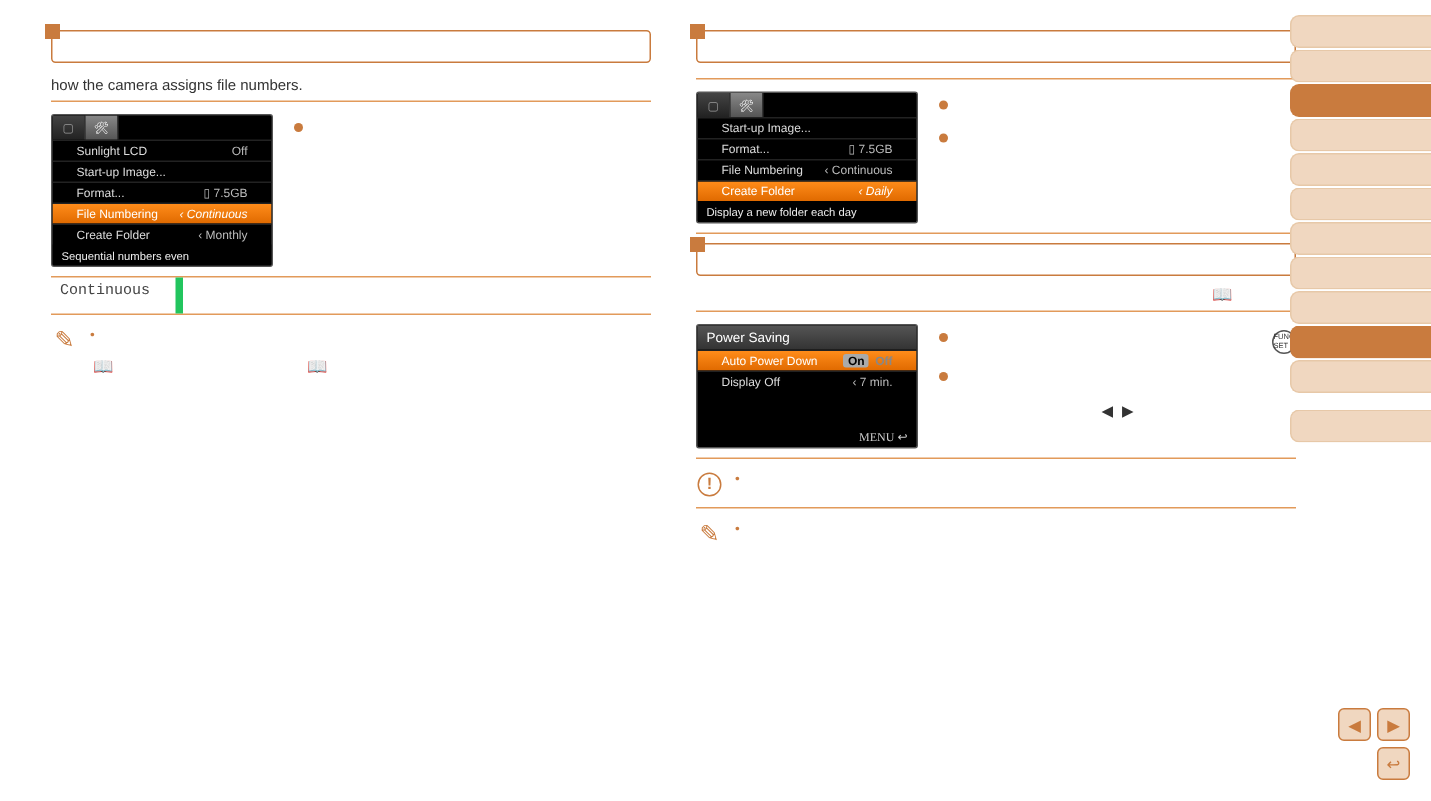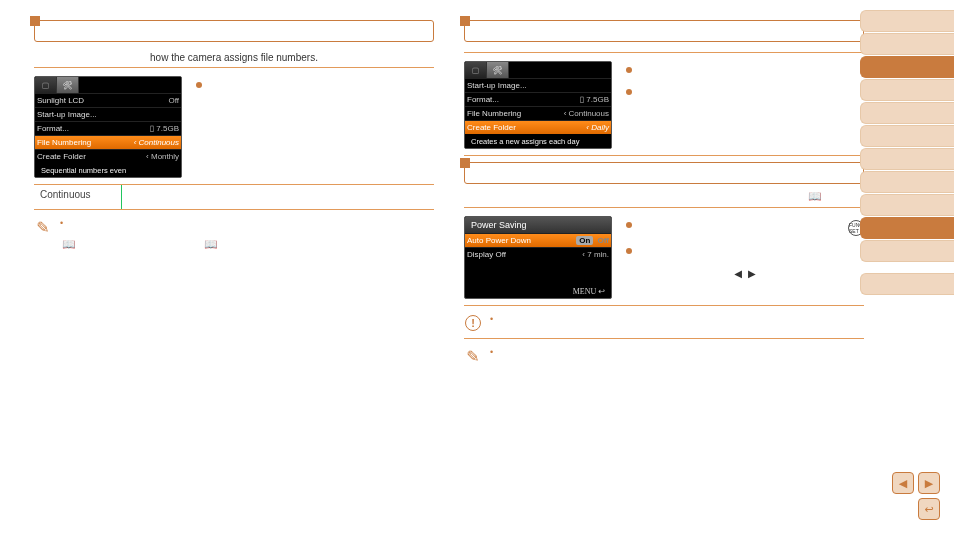--- a/index.html
+++ b/index.html
@@ -35,21 +35,20 @@
     width: 10px;
     height: 10px;
     background: #c97b3e;
   }
   .section-header.short { margin-bottom: 6px; }
   .intro-text {
     font-size: 10px;
     color: #333;
     margin-bottom: 4px;
     padding-left: 0;
-    text-align: center;
   }
   .hr-orange {
     border: none;
     border-top: 1px solid #e29a5a;
     margin: 4px 0 8px 0;
   }
   .lcd-block { display: flex; gap: 14px; margin-bottom: 6px; }
 
   
   .lcd {
@@ -71,21 +70,21 @@
   .lcd-tab {
     width: 22px; height: 16px;
     display: flex; align-items: center; justify-content: center;
     color: #999;
     border-right: 1px solid #333;
     background: linear-gradient(#444,#222);
   }
   .lcd-tab.active { background: linear-gradient(#888,#555); color:#fff; }
   .lcd-row {
     display: flex; justify-content: space-between;
-    padding: 1px 2px;
+    padding: 1px 16px;
     border-top: 1px solid #222;
     height: 14px; align-items: center;
   }
   .lcd-row.sel {
     background: linear-gradient(#ff8c1a,#e06a00);
     color: #fff;
   }
   .lcd-row.sel .muted { color:#fff;font-style:italic; }
   .muted { color: #bbb; }
   .lcd-hint {
@@ -127,23 +126,24 @@
   
   .def-block { margin-top:4px; }
   .def-row {
     display:flex;
     border-top:1px solid #e29a5a;
     min-height:26px;
   }
   .def-row:last-child { border-bottom:1px solid #e29a5a; }
   .def-key {
     width: 88px;
-    border-right:1px solid #22c55e;
+    border-right:5px solid #22c55e;
     padding:4px 6px;
     color:#444;
+    font-family:Liberation Mono, monospace;
   }
   .def-val { flex:1; padding:4px 6px; }
 
   .note-block {
     display:flex; gap:8px; align-items:flex-start;
     margin-top:8px;
   }
   .note-icon {
     width:18px; height:18px;
     display:flex; align-items:center; justify-content:center;
@@ -299,21 +299,21 @@
             </div>
             <div class="lcd-row">
               <span>File Numbering</span>
               <span class="muted">‹ Continuous</span>
             </div>
             <div class="lcd-row sel">
               <span>Create Folder</span>
               <span class="muted">‹ Daily</span>
             </div>
           </div>
-        <div class="lcd-hint">Creates a new assigns each day</div>
+        <div class="lcd-hint">Display a new folder each day</div>
       </div>
       <div class="bullets">
         <div class="bullet-line">
             <span class="dot"></span>
           </div>
         <div class="bullet-line">
             <span class="dot"></span>
           </div>
       </div>
     </div>

